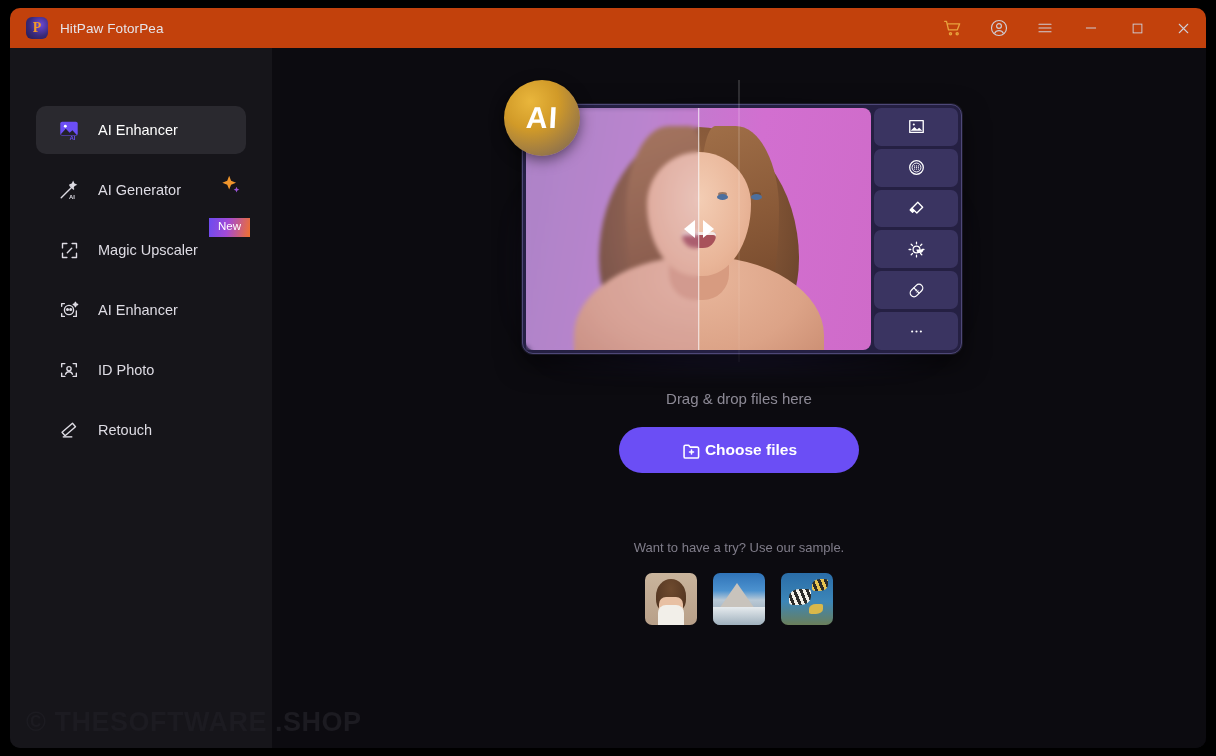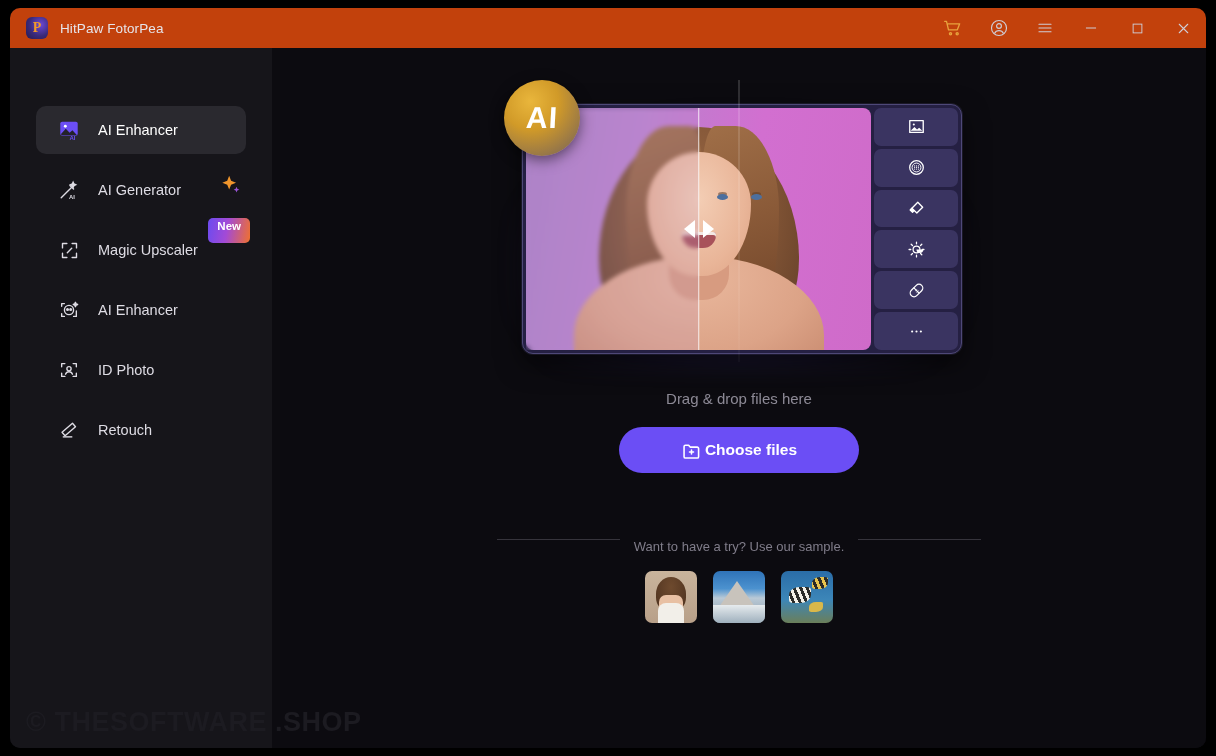--- a/index.html
+++ b/index.html
@@ -98,26 +98,26 @@
   .nav-label {
     margin-left: 16px;
     color: #dedce4;
     font-size: 14.5px;
     white-space: nowrap;
   }
   .nav-item.active .nav-label { color: #ffffff; }
   .badge-new {
     position: absolute;
     right: -4px; top: -8px;
-    padding: 2px 9px 9px;
-    border-radius: 5px;
+    padding: 2px 9px 3px;
+    border-radius: 0;
     background: linear-gradient(100deg, #6b4bf0 0%, #a34ad6 45%, #f0712d 100%);
     color: #fff;
     font-size: 11.5px;
-    font-weight: bold;
+    font-weight: normal;
     line-height: 1.2;
   }
   .badge-spark {
     position: absolute;
     right: 4px; top: 8px;
     width: 22px; height: 22px;
   }
 
   
   .main {
@@ -321,22 +321,23 @@
     gap: 3px;
     cursor: pointer;
     border: none;
     font-family: "Liberation Sans", sans-serif;
   }
 
   
   .sample-head {
     margin-top: 66px;
     display: flex;
-    gap: 14px;
+    align-items: center;
     width: 484px;
+    flex-direction: column;
   }
   .sample-line { flex: 1 1 auto; height: 1px; background: #36343c; }
   .sample-text { color: #807d8a; font-size: 13px; white-space: nowrap; }
   .thumbs {
     margin-top: 17px;
     display: flex;
     gap: 16px;
   }
   .thumb {
     width: 52px; height: 52px;

